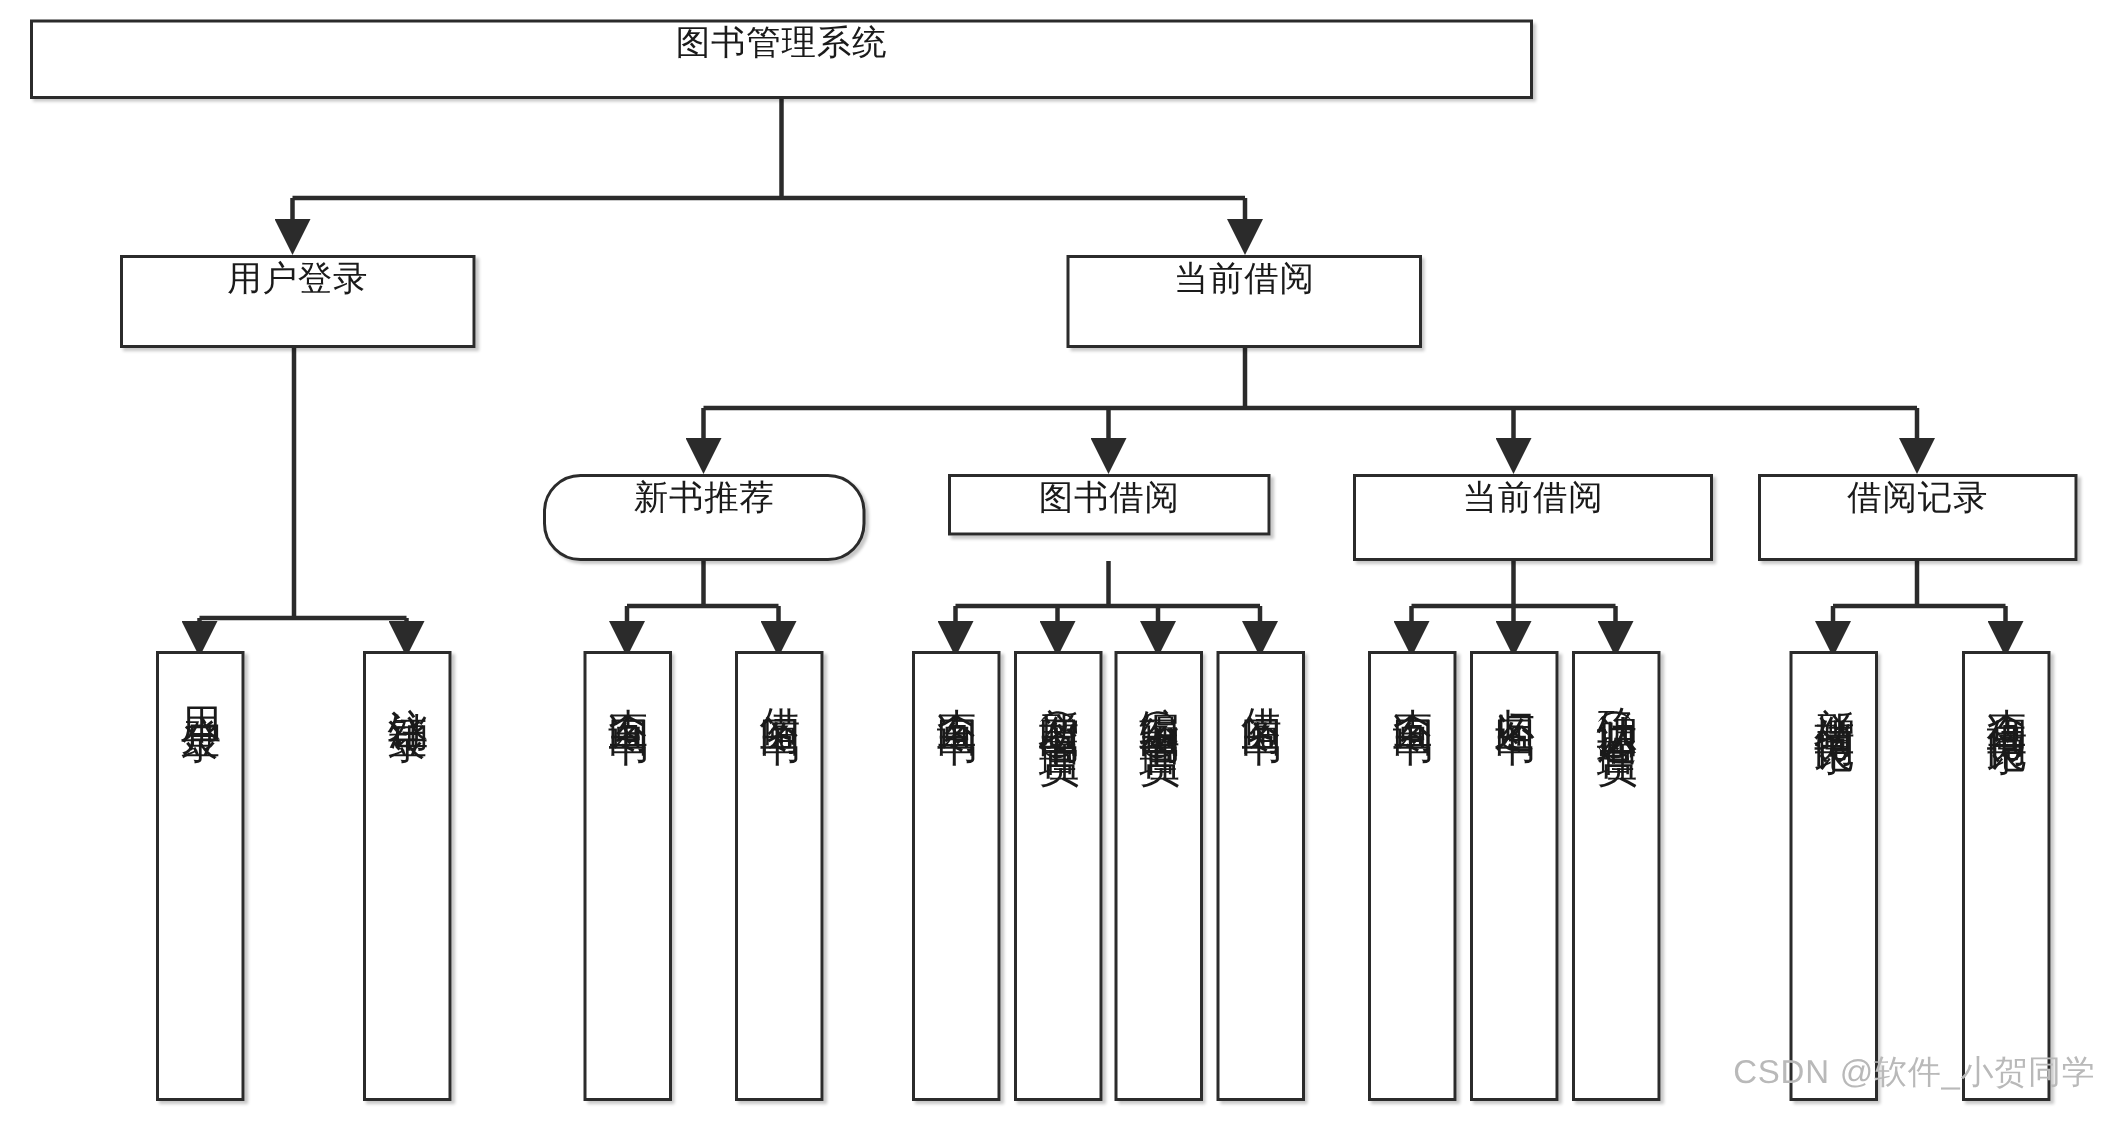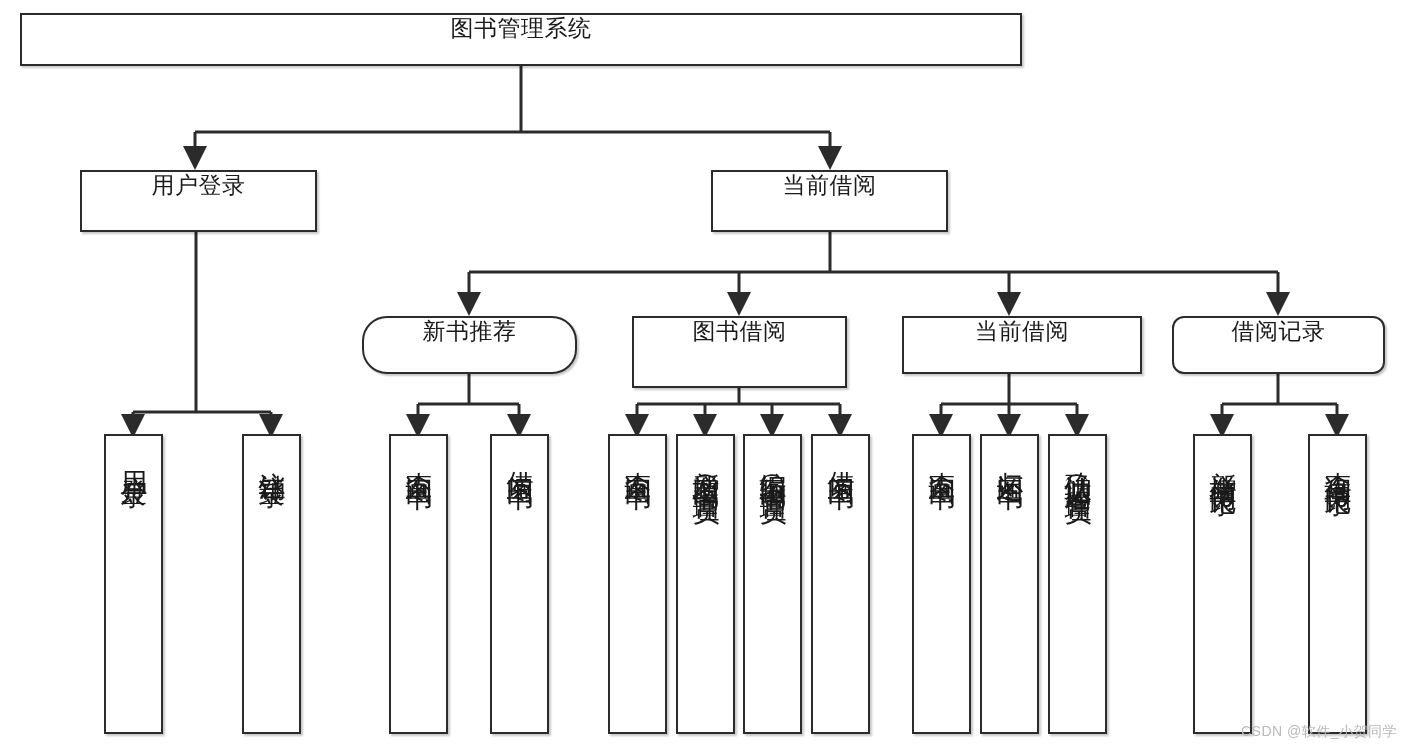--- a/index.html
+++ b/index.html
@@ -55,22 +55,22 @@
   .node.vertical .label {
     writing-mode: vertical-rl;
     text-orientation: upright;
     font-size: 27px;
     letter-spacing: 4px;
     line-height: 1;
   }
   #watermark {
     position: absolute;
     right: 8px;
-    bottom: 6px;
-    font-size: 14px;
+    bottom: 17px;
+    font-size: 22px;
     color: #b9b9b9;
     letter-spacing: 0.5px;
     user-select: none;
     white-space: nowrap;
   }
 </style>
 </head>
 <body>
 
 <div id="diagram-root">
@@ -132,27 +132,27 @@
   <div class="node horizontal" style="left:80px; top:170px; width:237px; height:62px;">
     <span class="label">用户登录</span>
   </div>
   <div class="node horizontal" style="left:711px; top:170px; width:237px; height:62px;">
     <span class="label">当前借阅</span>
   </div>
 
   <div class="node horizontal" style="left:362px; top:316px; width:215px; height:58px;border-radius:25px;">
     <span class="label">新书推荐</span>
   </div>
-  <div class="node horizontal" style="left:632px; top:316px; width:215px; height:72px;">
+  <div class="node horizontal" style="left:632px; top:316px; width:215px; height:41px;">
     <span class="label">图书借阅</span>
   </div>
   <div class="node horizontal" style="left:902px; top:316px; width:240px; height:58px;">
     <span class="label">当前借阅</span>
   </div>
-  <div class="node horizontal" style="left:1172px; top:316px; width:213px; height:58px;border-radius:12px;">
+  <div class="node horizontal" style="left:1172px; top:316px; width:213px; height:58px;">
     <span class="label">借阅记录</span>
   </div>
 
   <div class="node vertical" style="left:104px; top:434px; width:59px; height:300px;">
     <span class="label">用户登录</span>
   </div>
   <div class="node vertical" style="left:242px; top:434px; width:59px; height:300px;">
     <span class="label">注销登录</span>
   </div>
 

